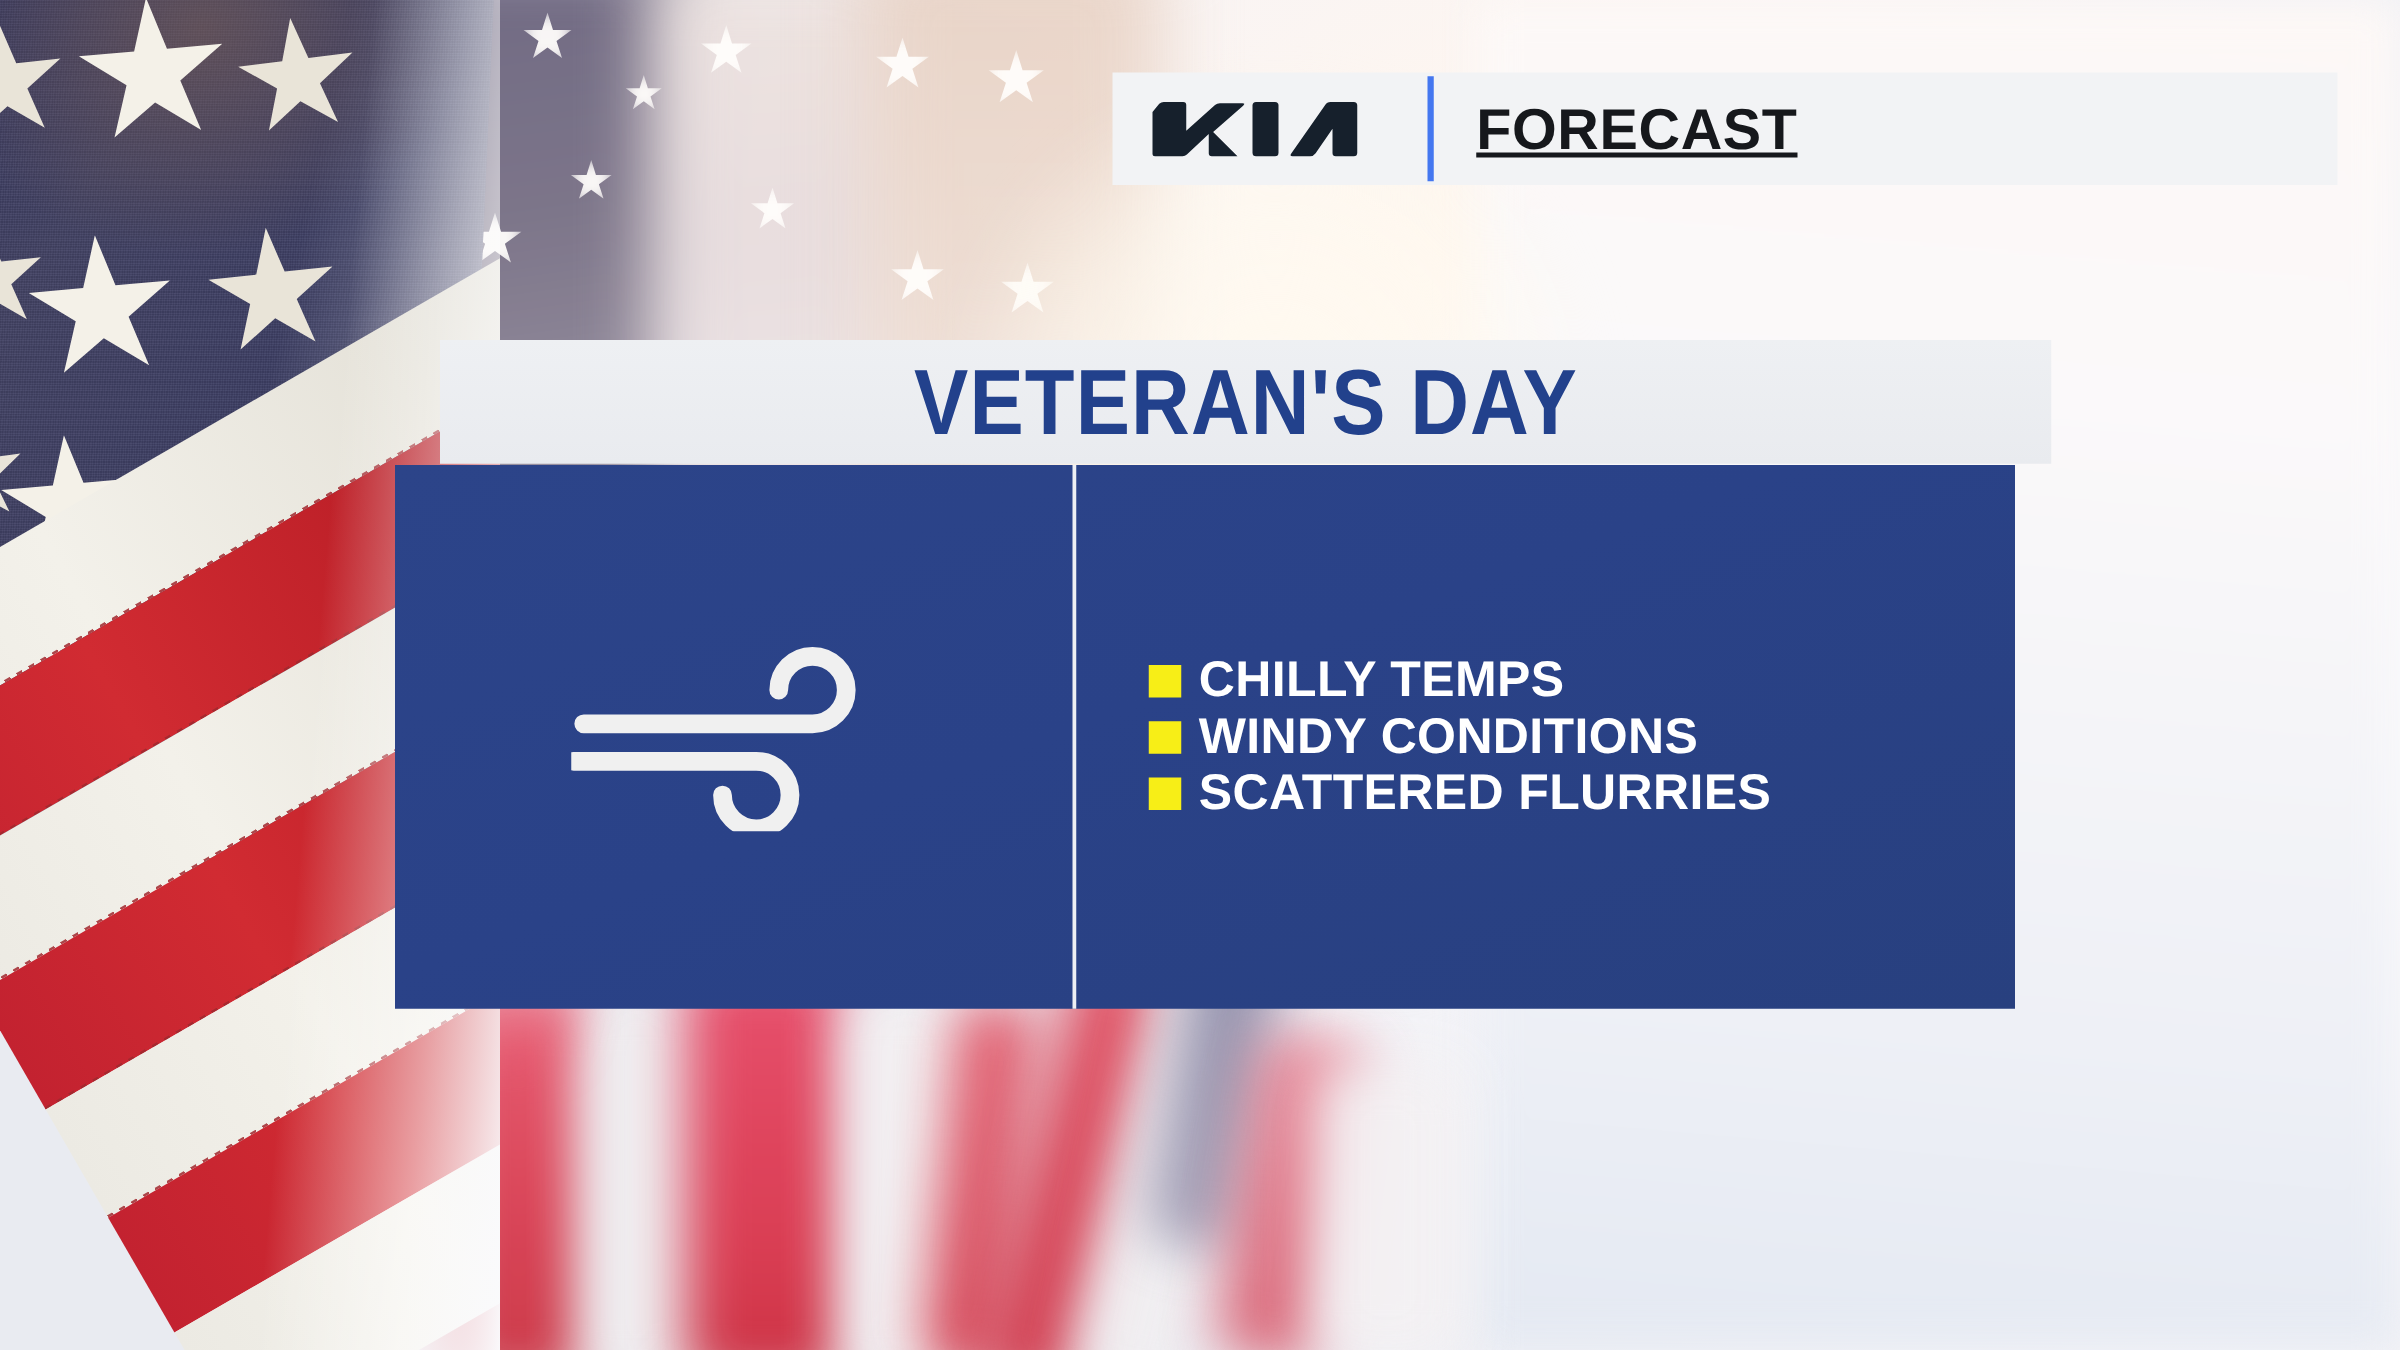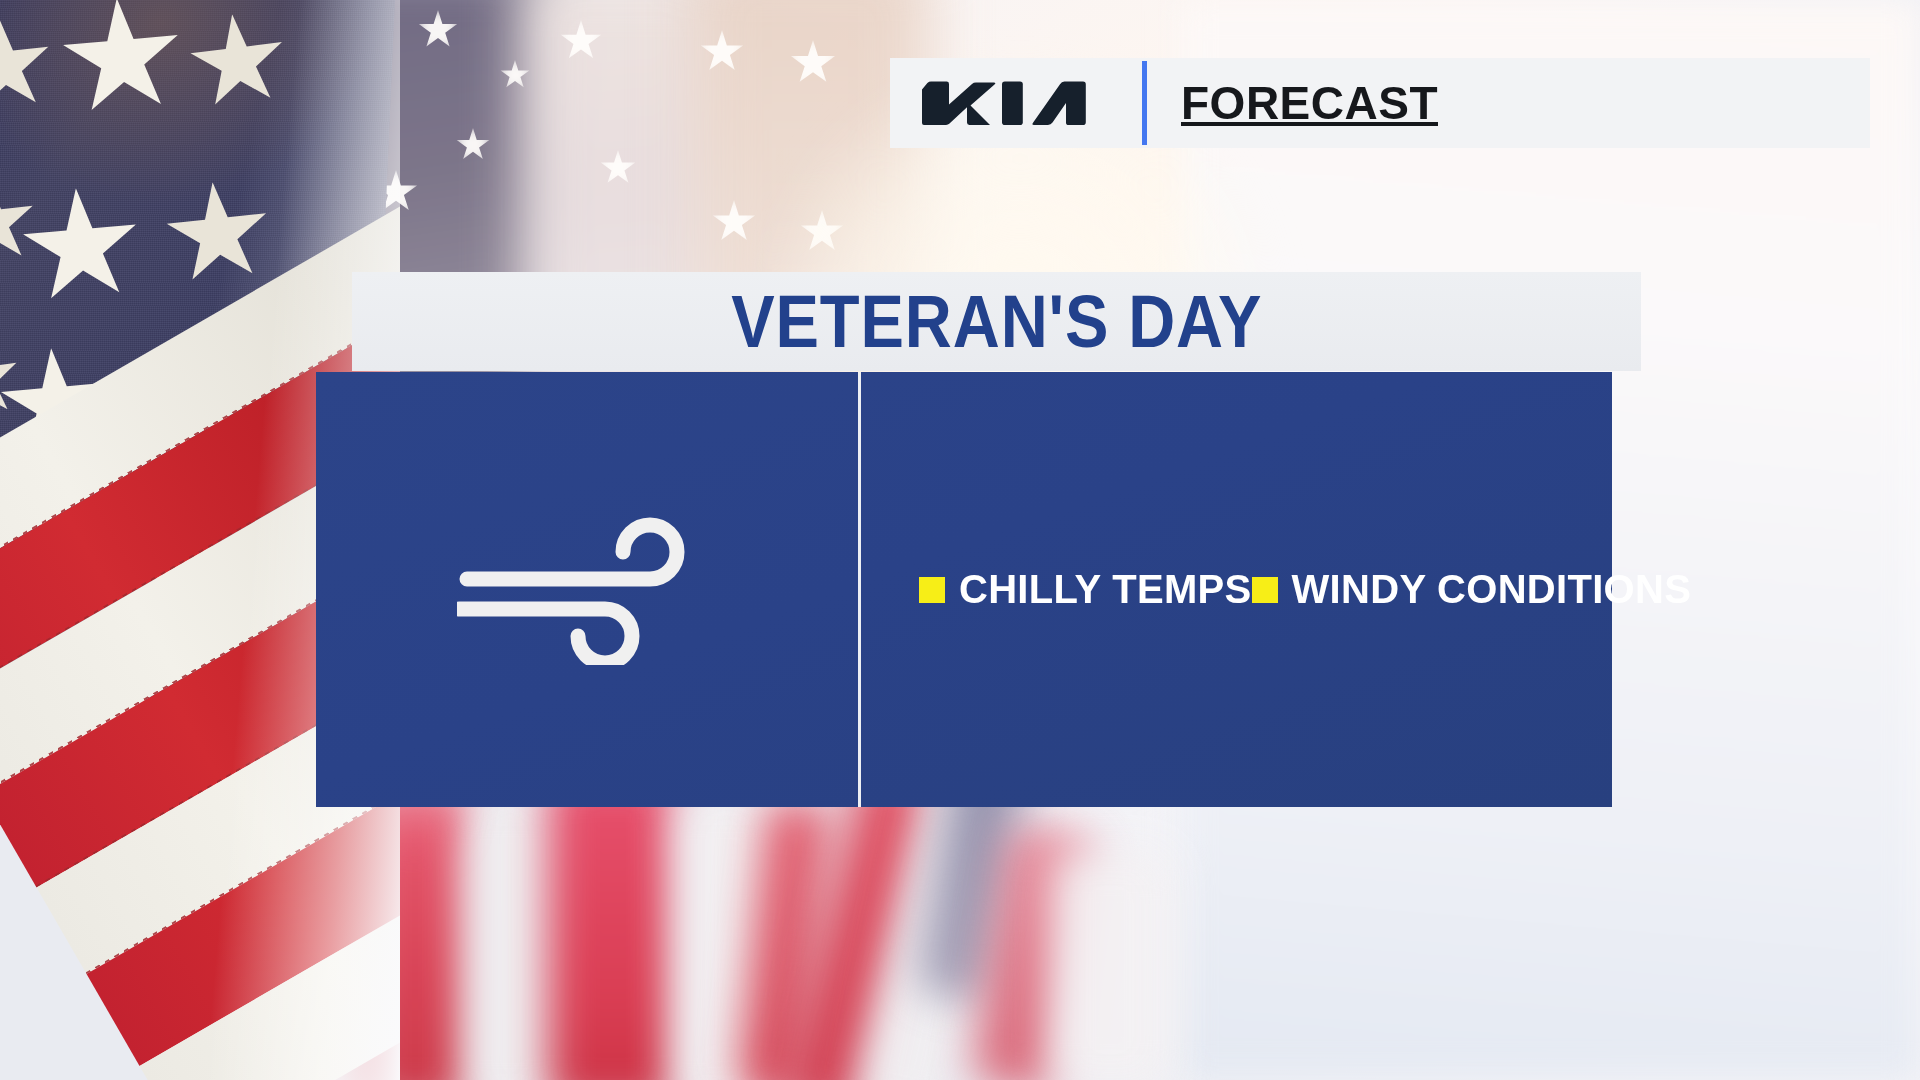--- a/index.html
+++ b/index.html
@@ -159,21 +159,21 @@
   }
   #icon-cell {
     width:542px; flex:0 0 542px;
     display:flex; align-items:center; justify-content:center;
     position:relative;
   }
   .panel-divider {
     width:3px; background:#eef0f4; flex:0 0 3px; align-self:stretch;
   }
   #bullets-cell {
-    flex:1; display:flex; flex-direction:row; justify-content:center;
+    flex:1; display:flex; flex-direction:column; justify-content:center;
     padding-left:58px; 
   }
   .bullet-row { display:flex; align-items:center; gap:14px; }
   .bullet-sq {
     width:26px; height:26px; background:#f7ee17; flex:0 0 26px;
   }
   .bullet-label {
     color:#ffffff; font-size:40px; font-weight:bold;
     letter-spacing:.3px; white-space:nowrap;
     font-family:"Liberation Sans", sans-serif;
@@ -288,14 +288,18 @@
 
   <div id="bullets-cell">
     <div class="bullet-row">
       <span class="bullet-sq"></span>
       <span class="bullet-label">CHILLY TEMPS</span>
     </div>
     <div class="bullet-row">
       <span class="bullet-sq"></span>
       <span class="bullet-label">WINDY CONDITIONS</span>
     </div>
+    <div class="bullet-row">
+      <span class="bullet-sq"></span>
+      <span class="bullet-label">SCATTERED FLURRIES</span>
+    </div>
   </div>
 </div>
 
 </body></html>

